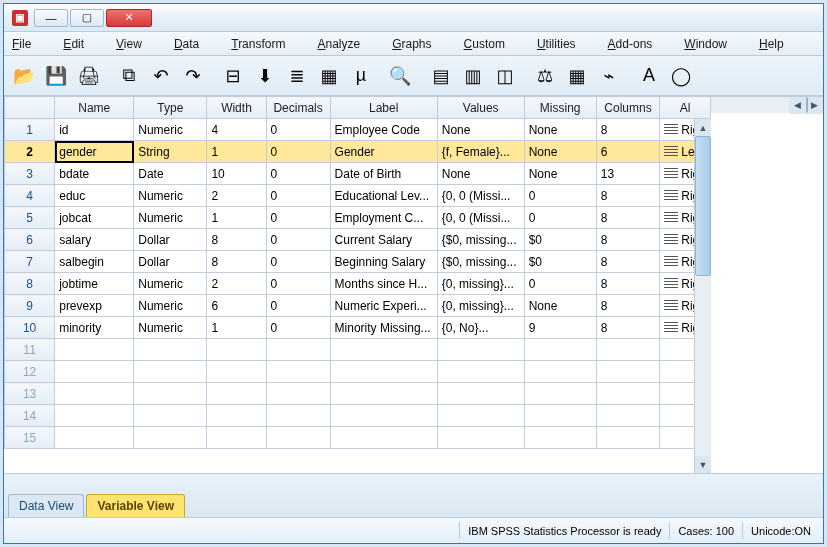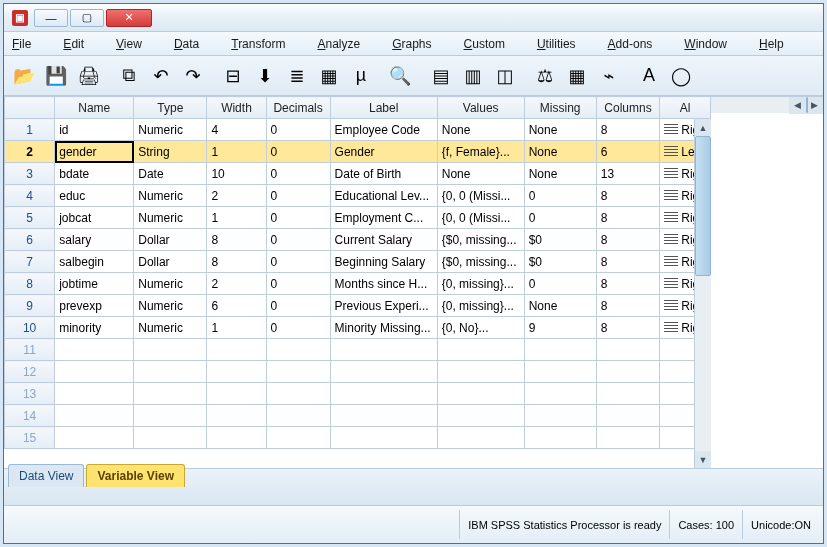--- a/index.html
+++ b/index.html
@@ -183,46 +183,46 @@
   .hscroll .track { flex: 1; position: relative; height: 100%; }
   .hscroll .thumb {
     position: absolute; left: 0; top: 0;
     height: 100%; width: 85%;
     background: linear-gradient(#c7e0f2,#a8cbe6);
     border: 1px solid #8fb5d2;
     border-radius: 2px;
   }
   
   .sheet-tabs {
-    height: 16px;
+    height: 44px;
     background: linear-gradient(#eaf2f9,#d9e7f2);
     display: flex;
     align-items: flex-end;
-    padding: 18px 4px;
+    padding: 0 4px;
     border-top: 1px solid #b7cdde;
   }
   .sheet-tab {
     padding: 4px 10px;
     border: 1px solid #9db9d1;
     border-bottom: none;
     background: #dbe8f3;
     margin-right: 2px;
     font-size: 12px;
     color: #1c4a7a;
     border-radius: 3px 3px 0 0;
   }
   .sheet-tab.active {
     background: #ffe370;
     font-weight: bold;
     color: #5a4200;
     border-color: #c9a832;
   }
   
   .statusbar {
-    height: 38px;
+    height: 26px;
     background: linear-gradient(#f4f9fc,#e4eef7);
     display: flex;
     align-items: center;
     font-size: 11px;
     padding: 4px 4px;
     border-top: 1px solid #b7cdde;
   }
   .statusbar .flex { flex: 1; }
   .statusbar .cell {
     border-left: 1px solid #b7cdde;
@@ -408,21 +408,21 @@
               <td>0</td>
               <td>8</td>
               <td><span class="meas-icon meas-right"></span>Righ</td>
             </tr>
             <tr>
               <th class="rowhdr">9</th>
               <td>prevexp</td>
               <td>Numeric</td>
               <td>6</td>
               <td>0</td>
-              <td>Previous Experi...</td>
+              <td>Numeric Experi...</td>
               <td>{0, missing}...</td>
               <td>None</td>
               <td>8</td>
               <td><span class="meas-icon meas-right"></span>Righ</td>
             </tr>
             <tr>
               <th class="rowhdr">10</th>
               <td>minority</td>
               <td>Numeric</td>
               <td>1</td>

